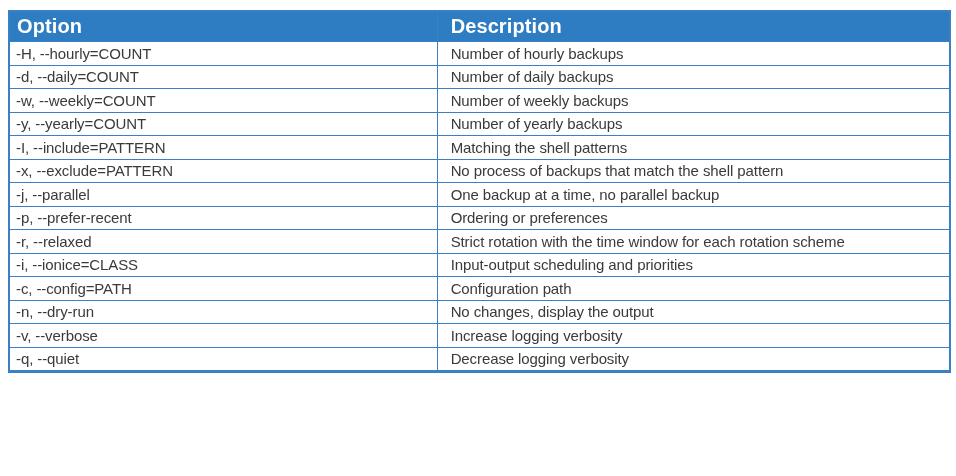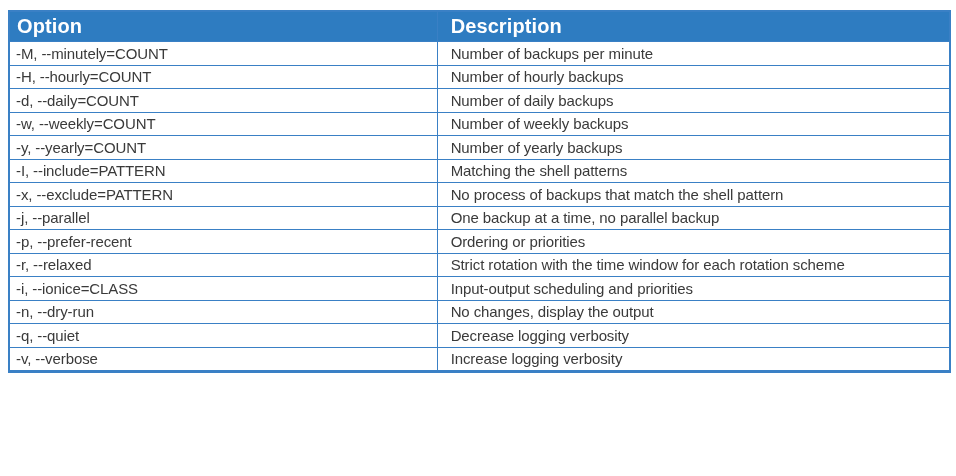--- a/index.html
+++ b/index.html
@@ -64,24 +64,20 @@
       <col style="width:54.5%">
     </colgroup>
     <thead>
       <tr>
         <th class="col-option">Option</th>
         <th class="col-desc">Description</th>
       </tr>
     </thead>
     <tbody>
       <tr>
-        <td class="col-option">-M, --minutely=COUNT</td>
-        <td class="col-desc">Number of backups per minute</td>
-      </tr>
-      <tr>
         <td class="col-option">-H, --hourly=COUNT</td>
         <td class="col-desc">Number of hourly backups</td>
       </tr>
       <tr>
         <td class="col-option">-d, --daily=COUNT</td>
         <td class="col-desc">Number of daily backups</td>
       </tr>
       <tr>
         <td class="col-option">-w, --weekly=COUNT</td>
         <td class="col-desc">Number of weekly backups</td>
@@ -97,37 +93,41 @@
       <tr>
         <td class="col-option">-x, --exclude=PATTERN</td>
         <td class="col-desc">No process of backups that match the shell pattern</td>
       </tr>
       <tr>
         <td class="col-option">-j, --parallel</td>
         <td class="col-desc">One backup at a time, no parallel backup</td>
       </tr>
       <tr>
         <td class="col-option">-p, --prefer-recent</td>
-        <td class="col-desc">Ordering or priorities</td>
+        <td class="col-desc">Ordering or preferences</td>
       </tr>
       <tr>
         <td class="col-option">-r, --relaxed</td>
         <td class="col-desc">Strict rotation with the time window for each rotation scheme</td>
       </tr>
       <tr>
         <td class="col-option">-i, --ionice=CLASS</td>
         <td class="col-desc">Input-output scheduling and priorities</td>
       </tr>
       <tr>
+        <td class="col-option">-c, --config=PATH</td>
+        <td class="col-desc">Configuration path</td>
+      </tr>
+      <tr>
         <td class="col-option">-n, --dry-run</td>
         <td class="col-desc">No changes, display the output</td>
       </tr>
       <tr>
+        <td class="col-option">-v, --verbose</td>
+        <td class="col-desc">Increase logging verbosity</td>
+      </tr>
+      <tr>
         <td class="col-option">-q, --quiet</td>
         <td class="col-desc">Decrease logging verbosity</td>
-      </tr>
-      <tr>
-        <td class="col-option">-v, --verbose</td>
-        <td class="col-desc">Increase logging verbosity</td>
       </tr>
     </tbody>
   </table>
 </div>
 
 </body></html>

